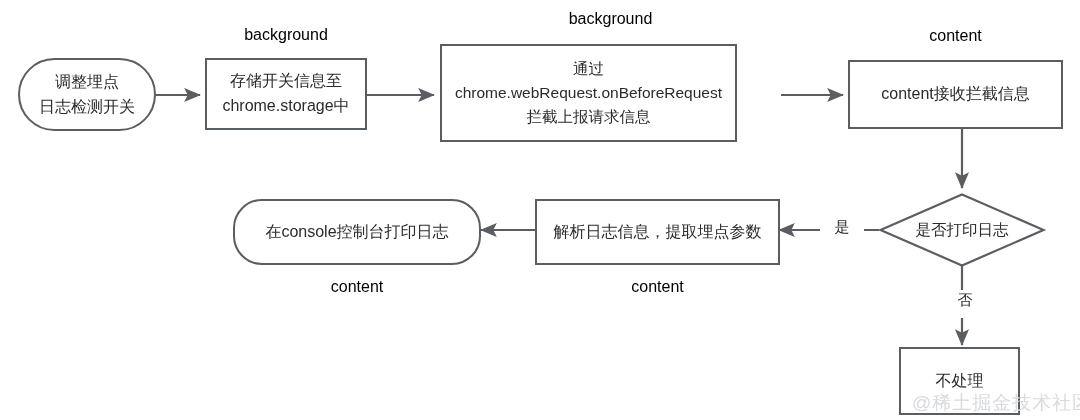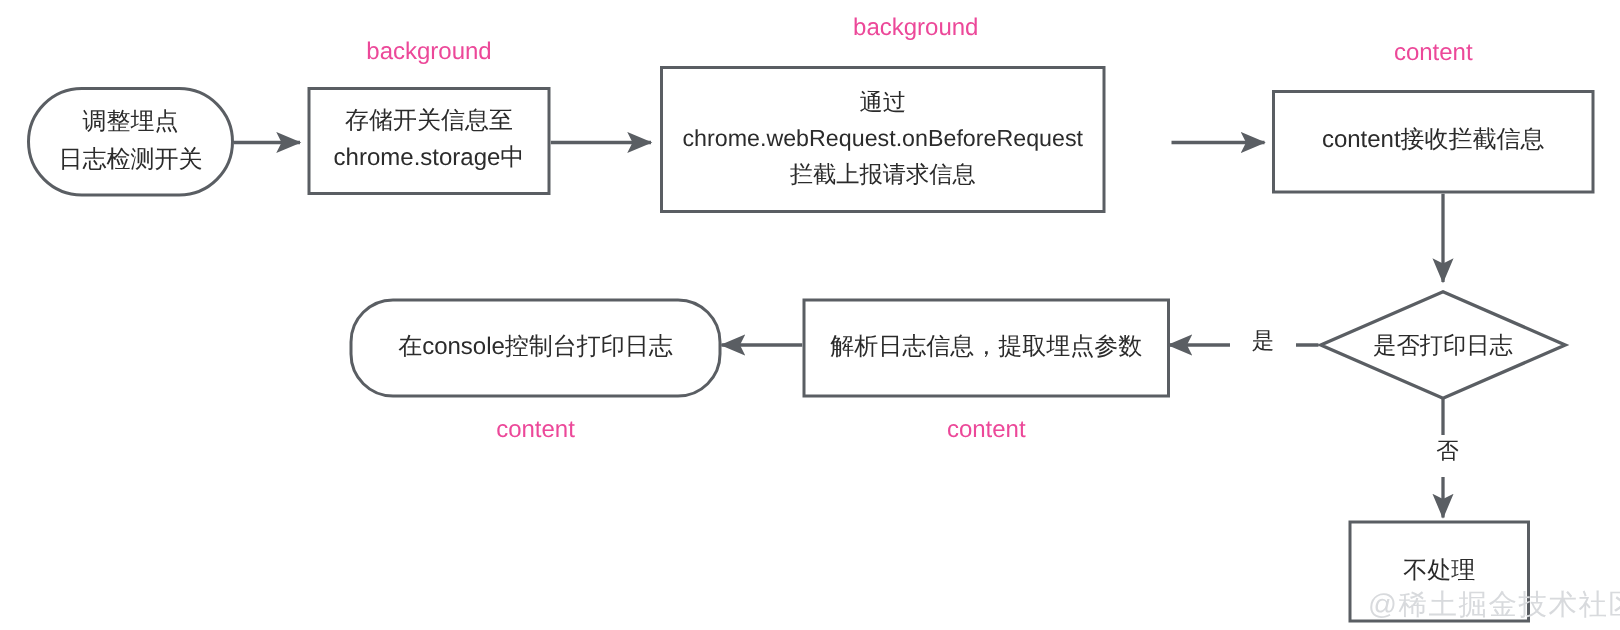--- a/index.html
+++ b/index.html
@@ -62,21 +62,21 @@
     display: flex;
     align-items: center;
     justify-content: center;
     color: #2b2b2b;
     white-space: nowrap;
   }
 
   
   .caption {
     position: absolute;
-    color: #ec4899;
+    color: #000000;
     white-space: nowrap;
     text-align: center;
   }
 
   
   .edge-label {
     position: absolute;
     background: #ffffff;
     color: #2b2b2b;
     padding: 0 3px;

